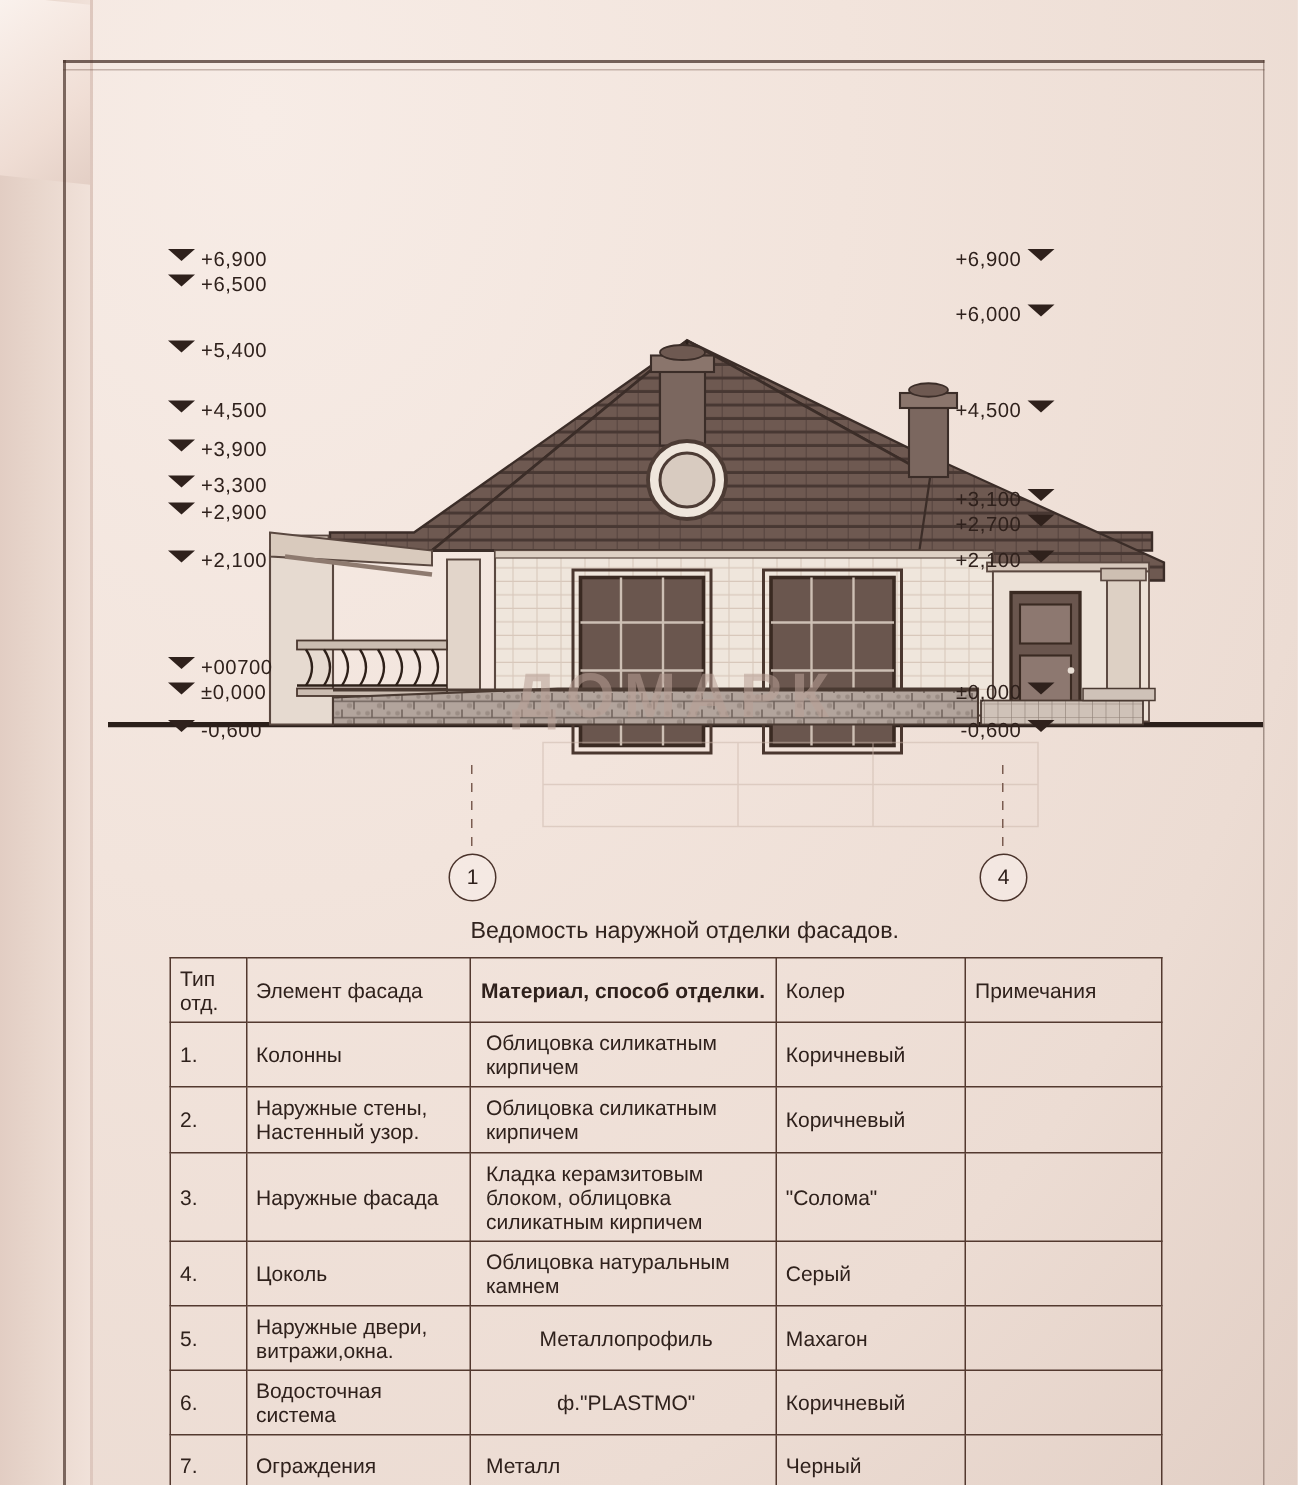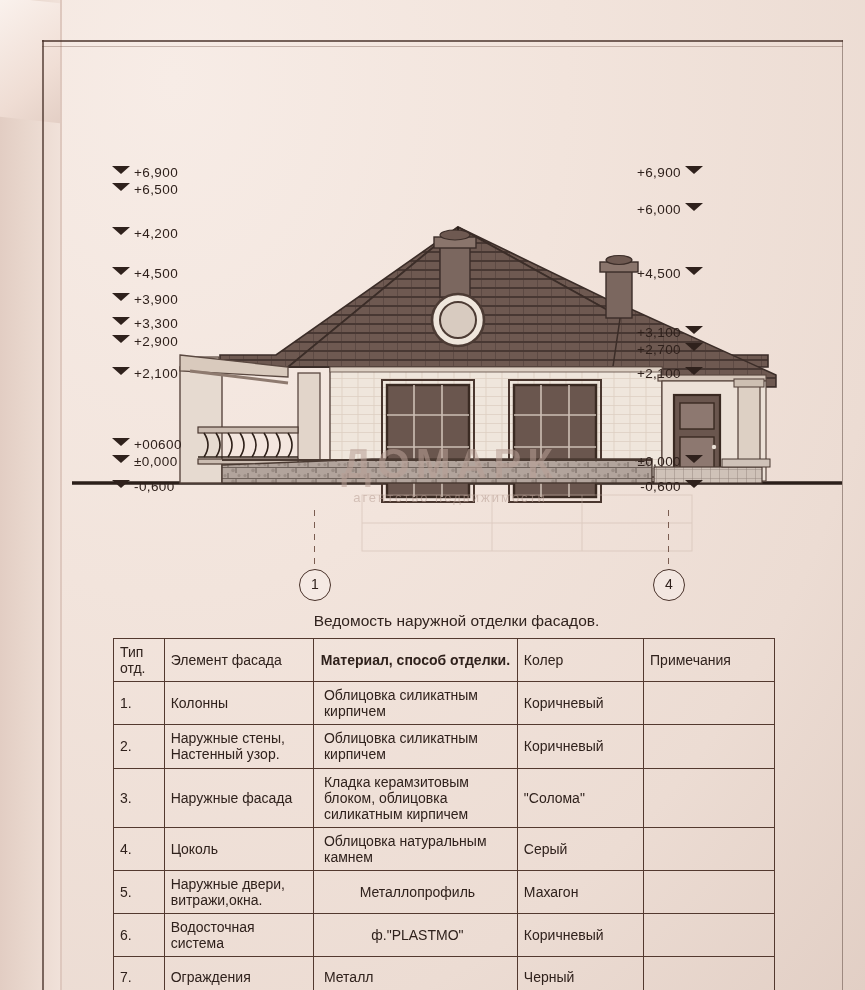--- a/index.html
+++ b/index.html
@@ -322,21 +322,21 @@
     <div class="level" style="top:111px">
         <span class="tri"></span>
         <span class="lbl">+6,900</span>
       </div>
     <div class="level" style="top:128px">
         <span class="tri"></span>
         <span class="lbl">+6,500</span>
       </div>
     <div class="level" style="top:172px">
         <span class="tri"></span>
-        <span class="lbl">+4,200</span>
+        <span class="lbl">+5,400</span>
       </div>
     <div class="level" style="top:212px">
         <span class="tri"></span>
         <span class="lbl">+4,500</span>
       </div>
     <div class="level" style="top:238px">
         <span class="tri"></span>
         <span class="lbl">+3,900</span>
       </div>
     <div class="level" style="top:262px">
@@ -346,21 +346,21 @@
     <div class="level" style="top:280px">
         <span class="tri"></span>
         <span class="lbl">+2,900</span>
       </div>
     <div class="level" style="top:312px">
         <span class="tri"></span>
         <span class="lbl">+2,100</span>
       </div>
     <div class="level" style="top:383px">
         <span class="tri"></span>
-        <span class="lbl">+00600</span>
+        <span class="lbl">+00700</span>
       </div>
     <div class="level" style="top:400px">
         <span class="tri"></span>
         <span class="lbl">±0,000</span>
       </div>
     <div class="level" style="top:425px">
         <span class="tri"></span>
         <span class="lbl">-0,600</span>
       </div>
   </div>
@@ -400,21 +400,20 @@
       </div>
   </div>
 
   <div class="axis-line" style="left:314px; top:510px; height:58px;"></div>
   <div class="axis-mark" style="left:299px; top:569px;">1</div>
   <div class="axis-line" style="left:668px; top:510px; height:58px;"></div>
   <div class="axis-mark" style="left:653px; top:569px;">4</div>
 
   <div id="watermark">
     <div class="wm-main">ДОМАРК</div>
-    <div class="wm-sub">агентство недвижимости</div>
   </div>
 
   <div id="table-title">Ведомость наружной отделки фасадов.</div>
 
   <table id="facade-table">
     <thead>
       <tr>
         <th class="col-type">Тип отд.</th>
         <th class="col-elem">Элемент фасада</th>
         <th class="col-mat" style="text-align:center !important; padding-left:6px !important;font-weight:bold;">Материал, способ отделки.</th>

